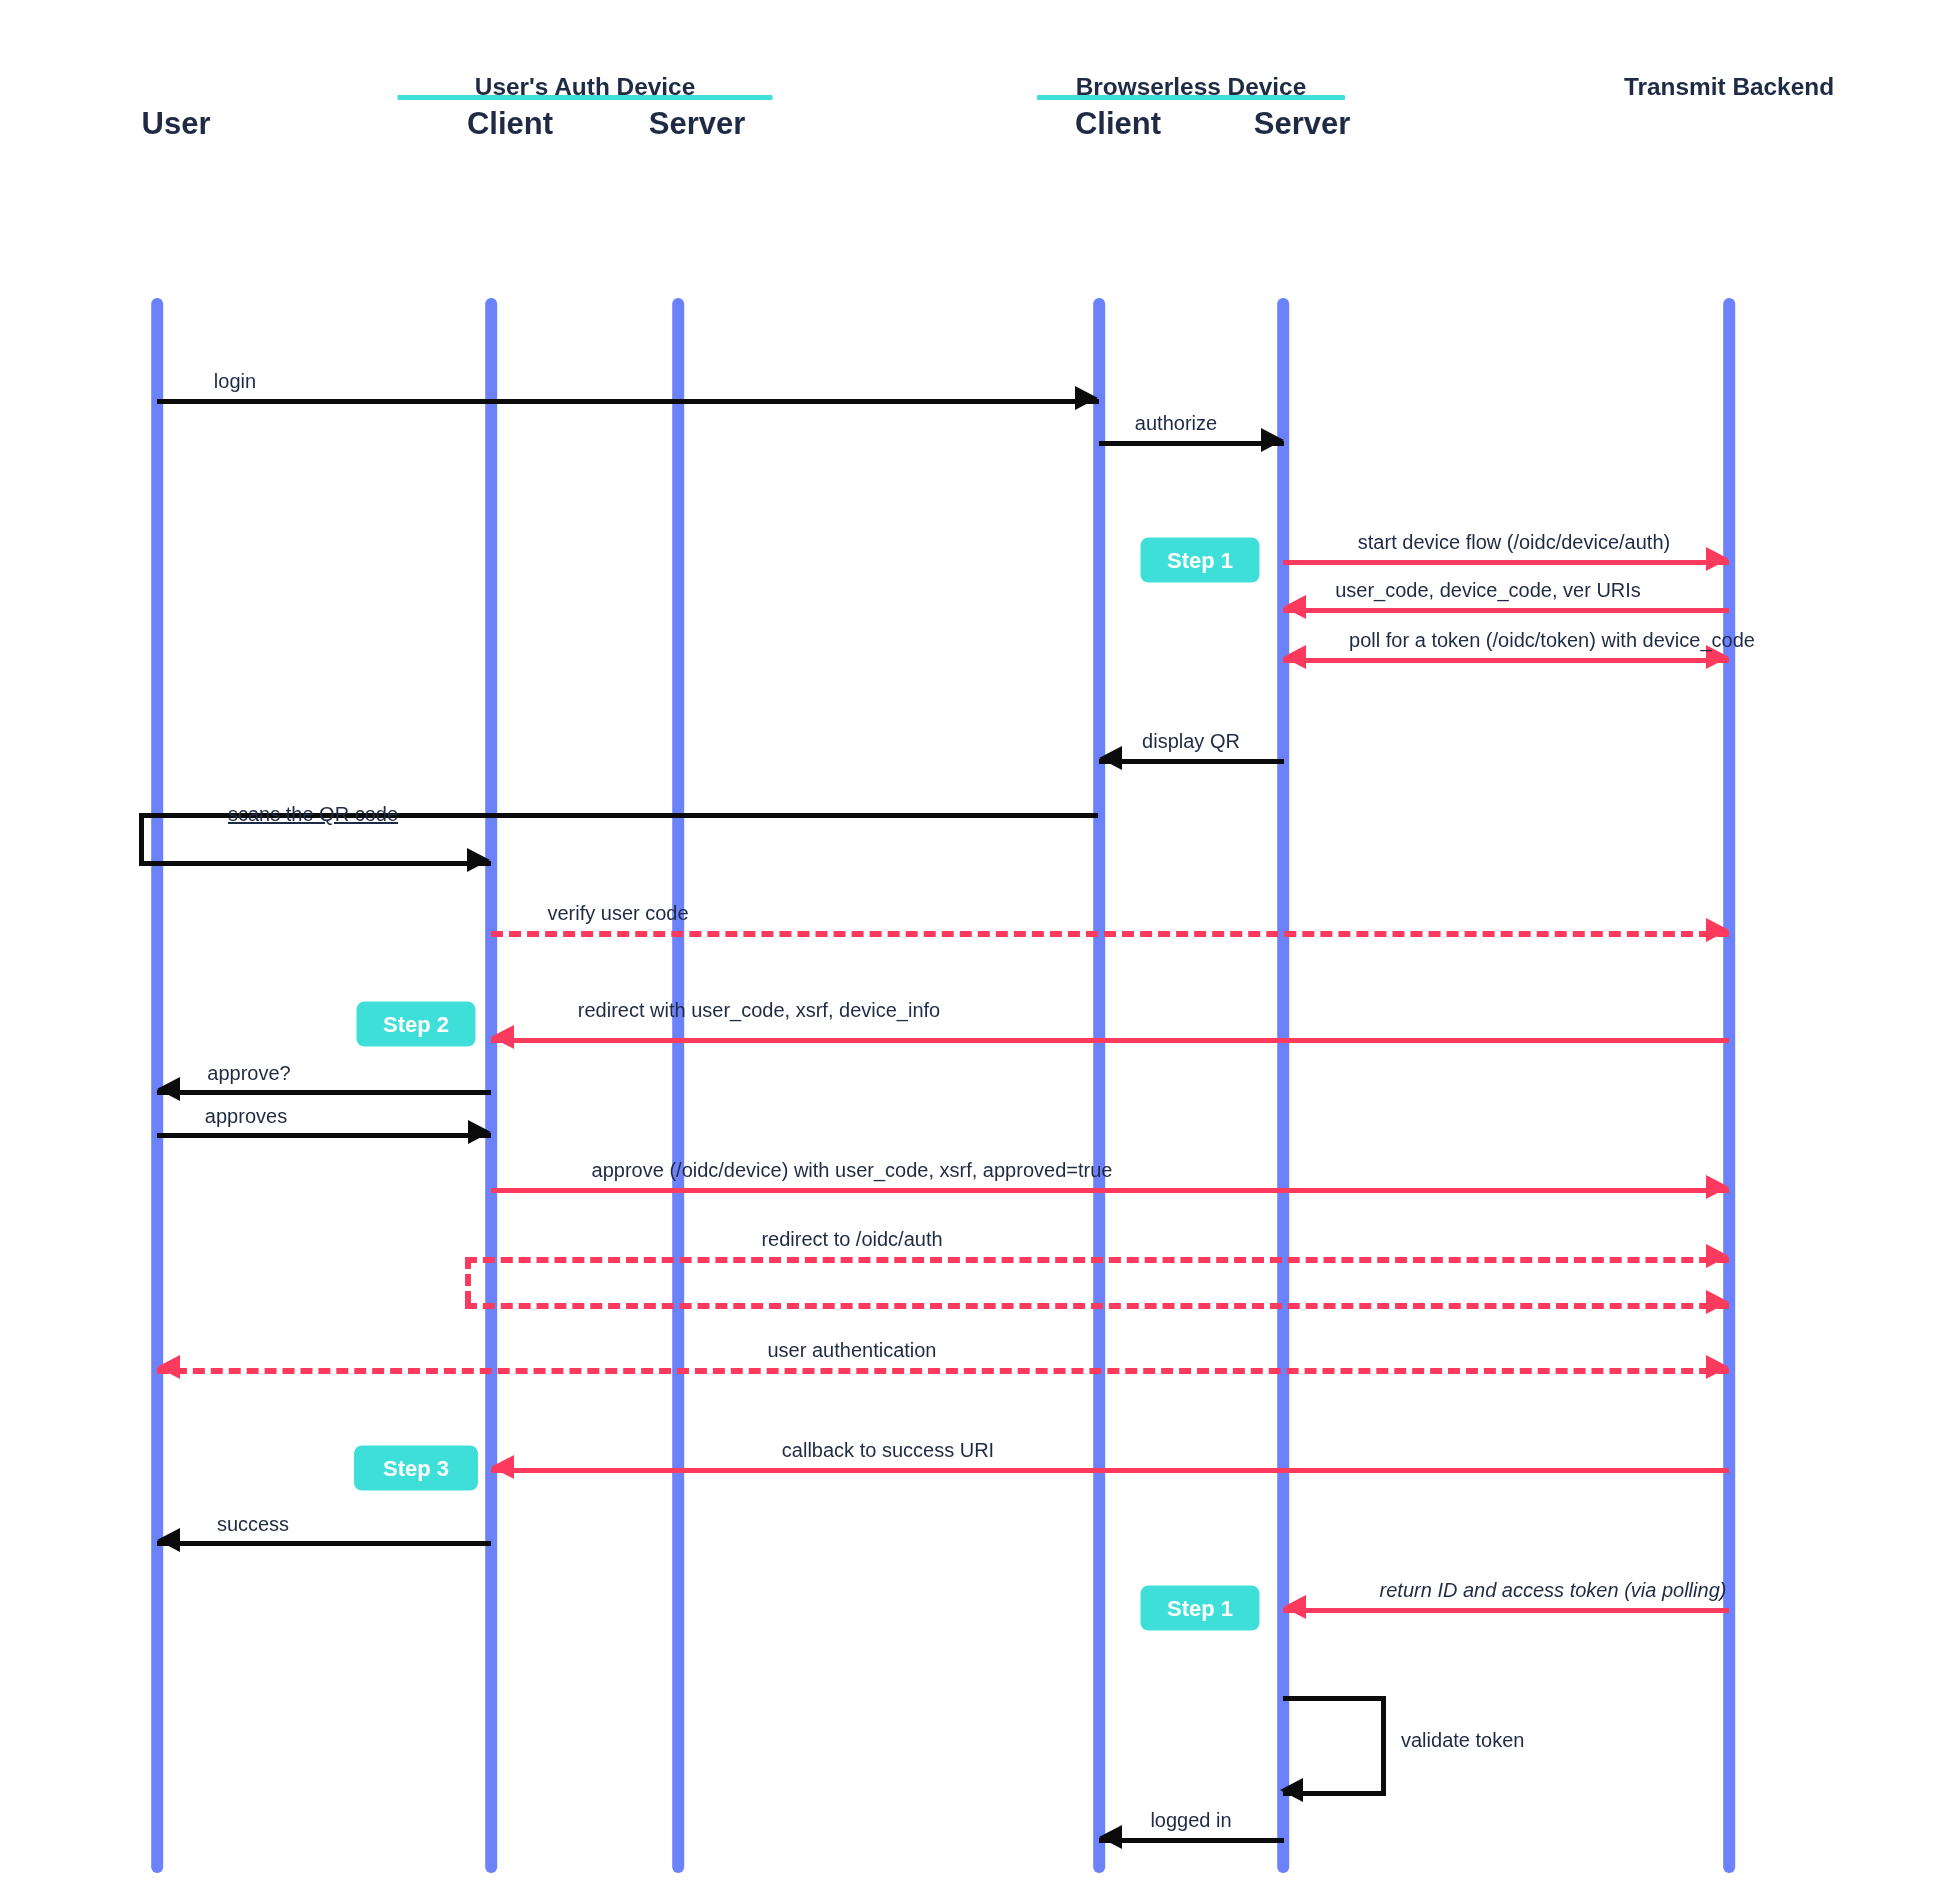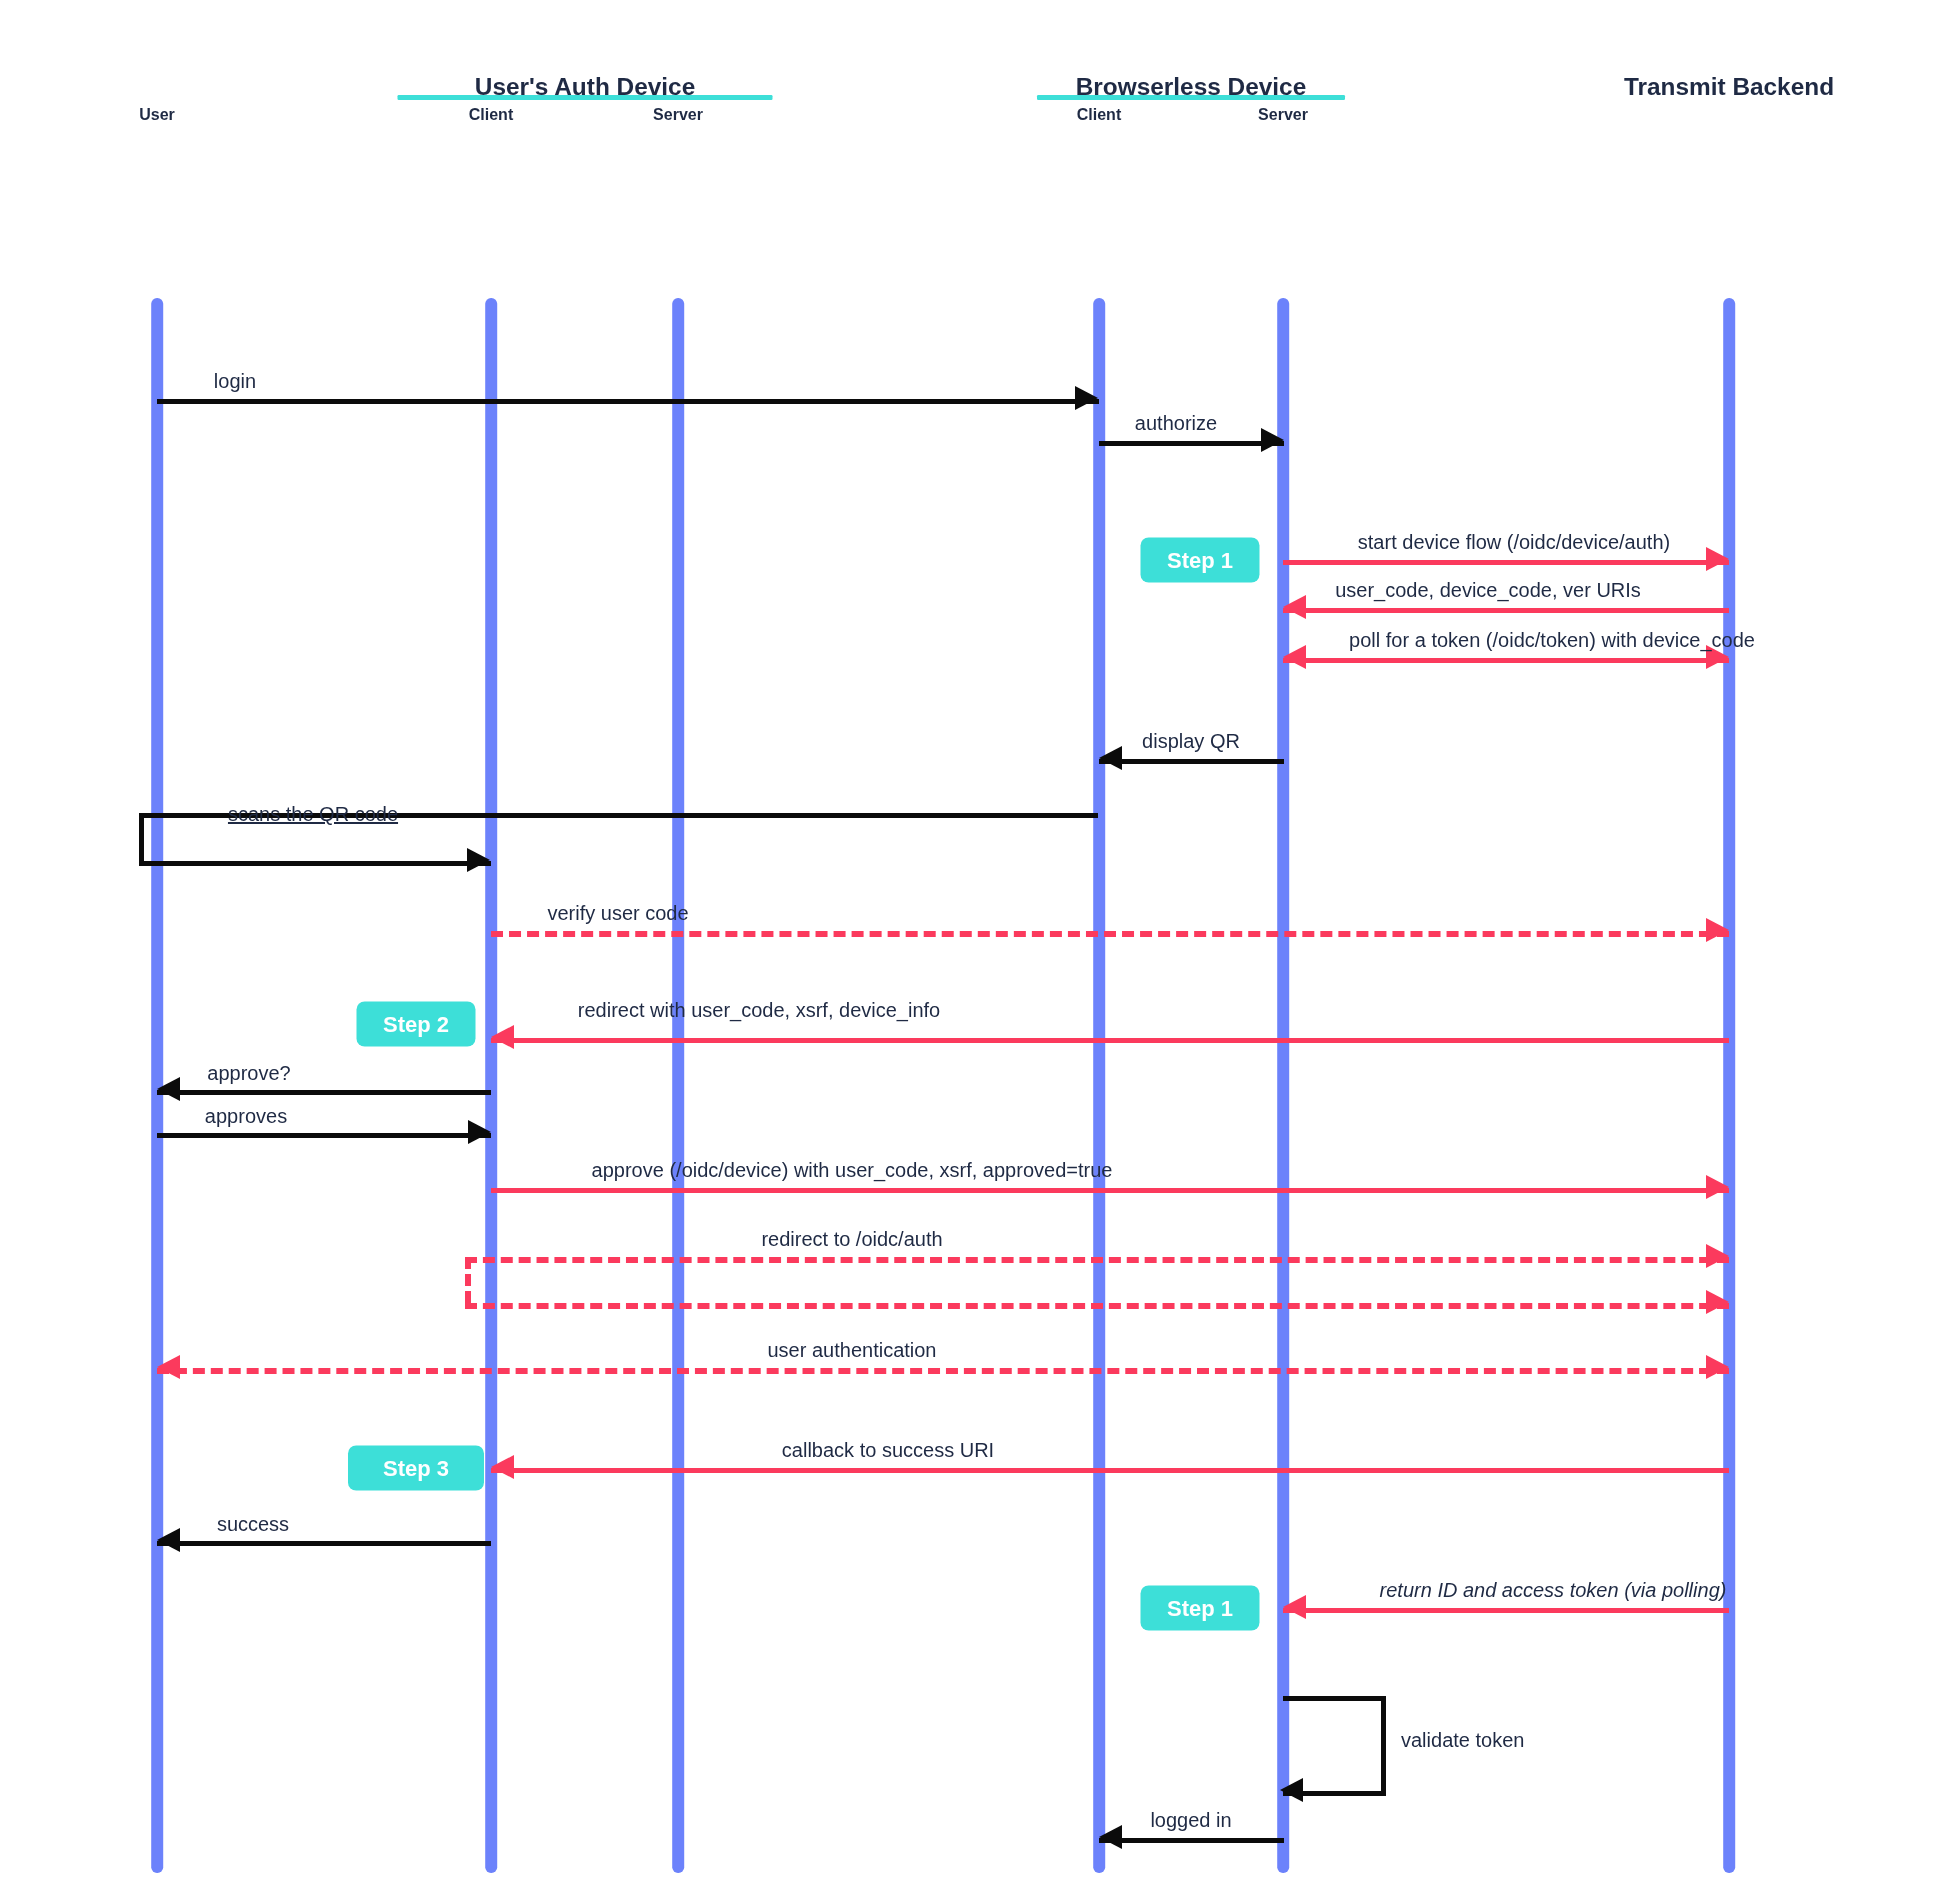--- a/index.html
+++ b/index.html
@@ -16,21 +16,21 @@
     position:absolute;text-align:center;font-weight:bold;color:#1f2a44;
     font-size:24.4px;transform:translateX(-50%);white-space:nowrap;
   }
   .grp-rule{
     position:absolute;height:5.2px;background:#3ddfd8;border-radius:1.2px;
     transform:translateX(-50%);
   }
 
   .actor{
     position:absolute;text-align:right;font-weight:bold;color:#1f2a44;
-    font-size:16px;transform:translateX(-50%);white-space:nowrap;
+    font-size:31px;transform:translateX(-50%);white-space:nowrap;margin-left:19px;
   }
 
   .lifeline{
     position:absolute;width:11.6px;background:#6c82fb;border-radius:5.8px;
     transform:translateX(-50%);
   }
 
   
   .msg{position:absolute;height:0;}
   .line{position:absolute;left:0;top:0;height:0;width:100%;}
@@ -232,17 +232,17 @@
   <div class="lbl" style="left:1401px;top:1752px;transform:translate(0,-100%);">validate token</div>
 
   <div class="msg" style="left:1099px;top:1838px;width:185px;">
     <div class="line solid-black"></div>
     <div class="ah left black" style="left:0px;"></div>
   </div>
   <div class="lbl" style="left:1191px;top:1832px;">logged in</div>
 
   <div class="step-badge" style="left:1200px;top:560px;width:119px;height:45px;">Step 1</div>
   <div class="step-badge" style="left:416px;top:1024px;width:119px;height:45px;">Step 2</div>
-  <div class="step-badge" style="left:416px;top:1468px;width:136px;height:45px;">Step 3</div>
+  <div class="step-badge" style="left:416px;top:1468px;width:124px;height:45px;">Step 3</div>
   <div class="step-badge" style="left:1200px;top:1608px;width:119px;height:45px;">Step 1</div>
 
 </div>
 
 
 </body></html>

